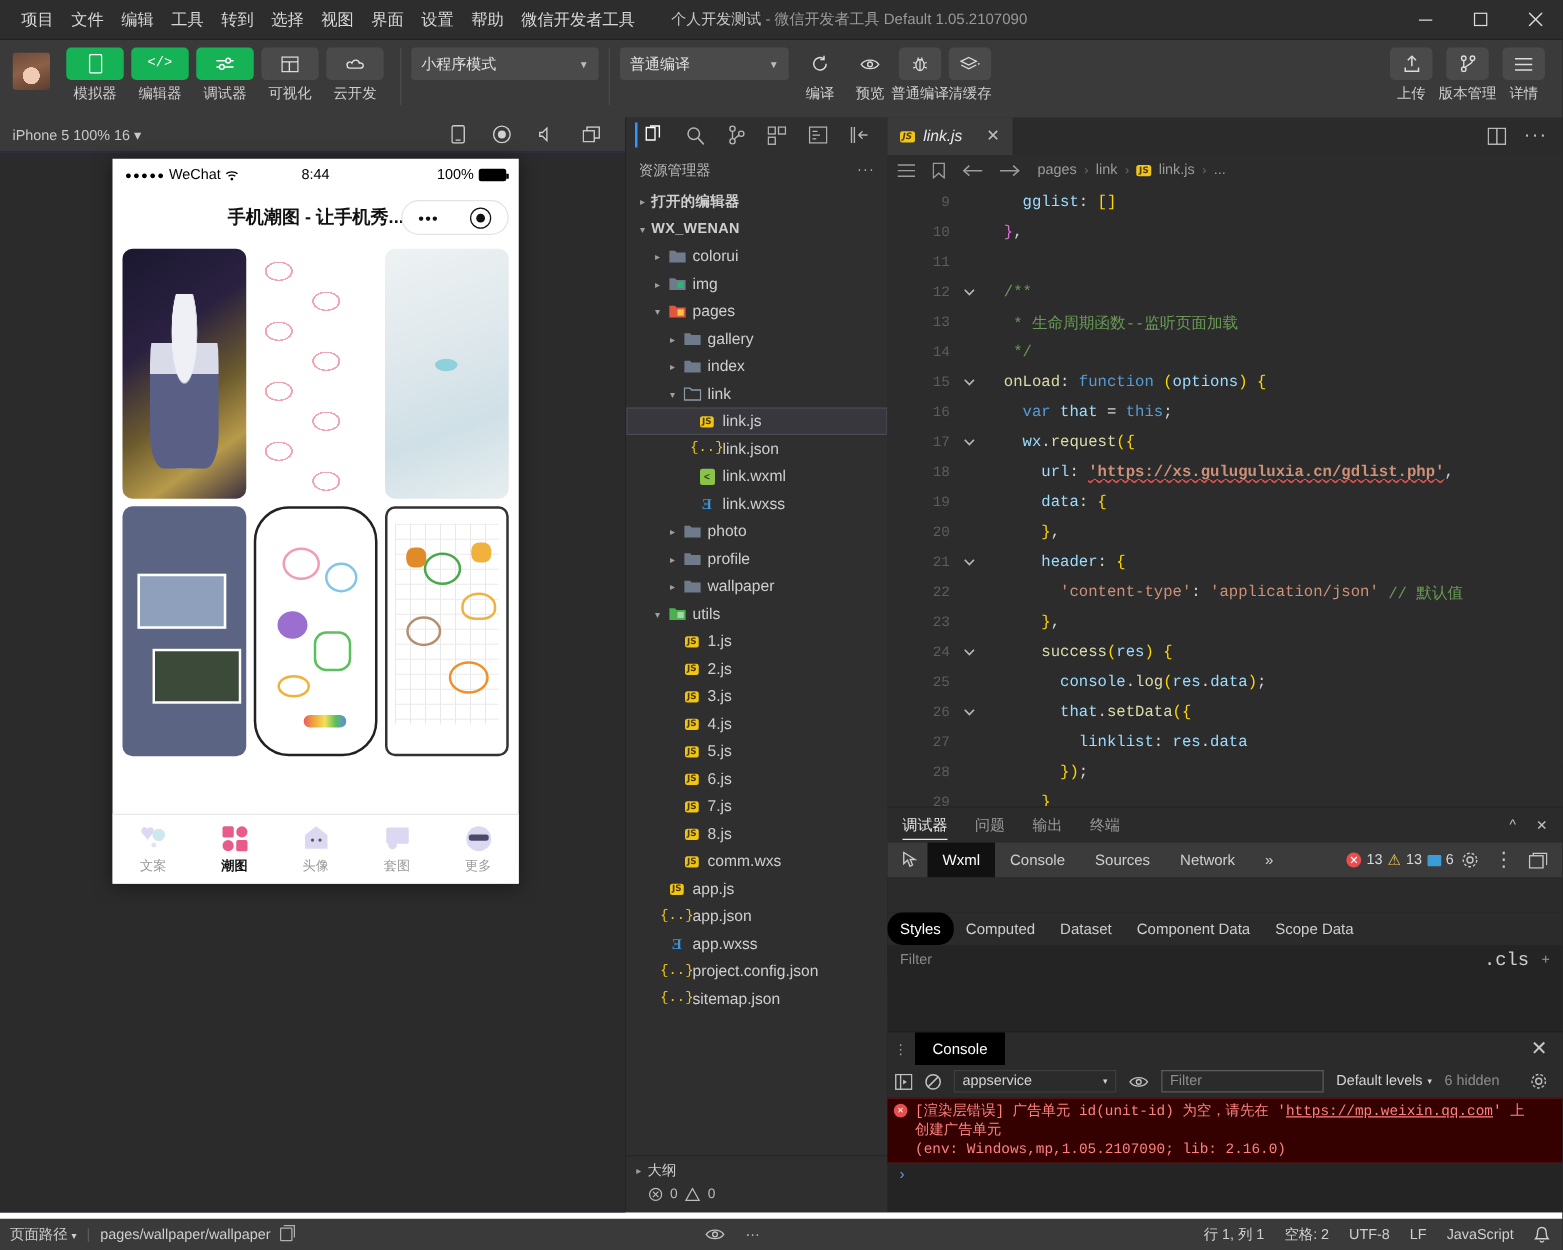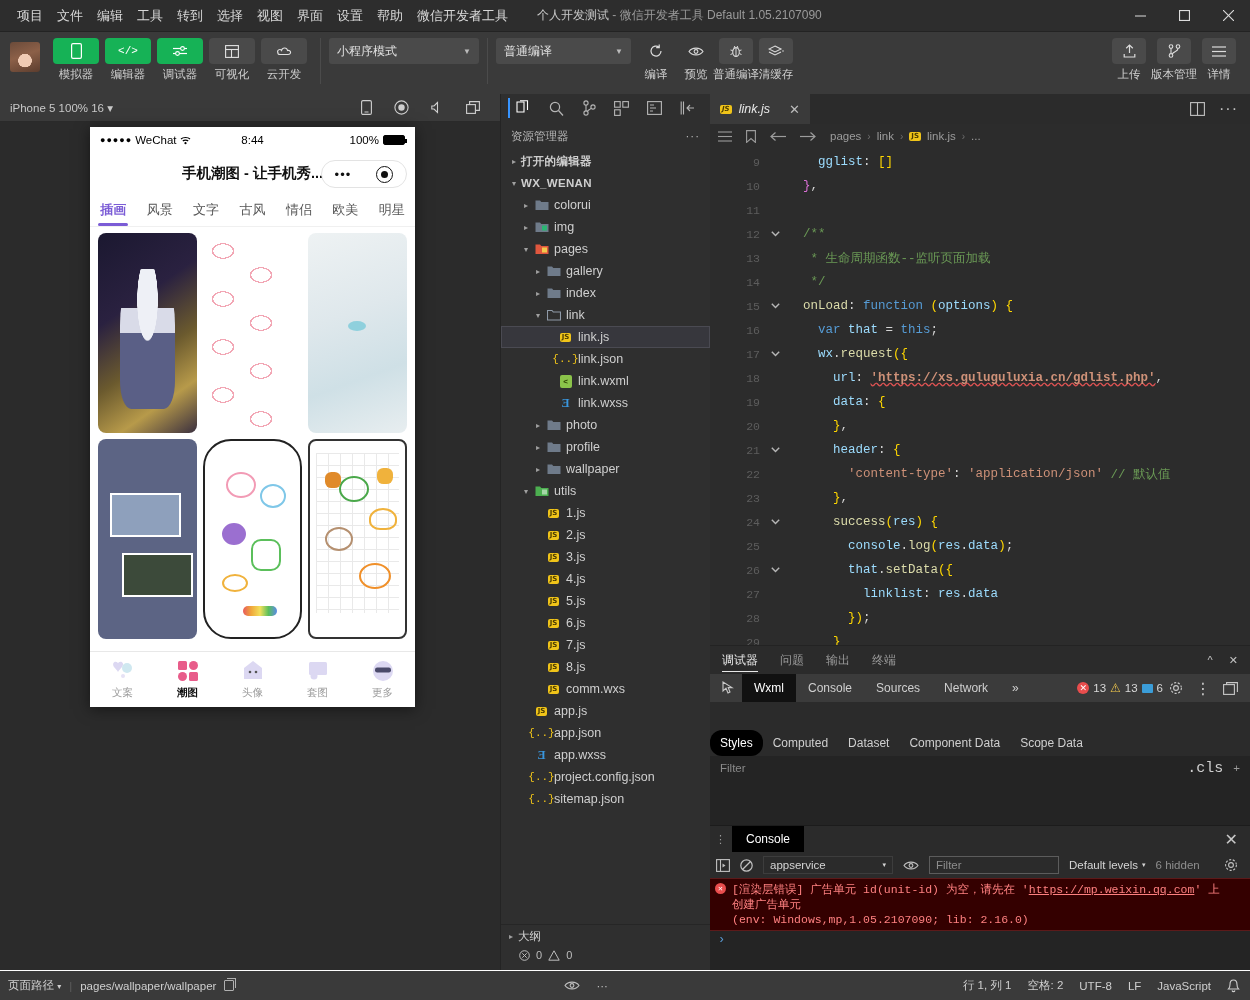--- a/index.html
+++ b/index.html
@@ -285,21 +285,21 @@
     padding:3px 6px 3px 22px; position:relative; font-family:"Liberation Mono","DejaVu Sans Mono",monospace;
     font-size:11.5px; color:#ff8080; line-height:15px;
   }
   .errbox .eic { position:absolute; left:5px; top:4px; width:11px; height:11px; border-radius:50%; background:#e94d4d;
                  color:#fff; font-size:8px; display:flex; align-items:center; justify-content:center; font-weight:bold; }
   .prompt { padding:2px 8px; color:#5a9bd5; font-family:"Liberation Mono",monospace; font-size:12px; }
 
   
   .statusline {
     height: 30px; background:#3a3a3a; display:flex; align-items:center; flex:none;
-    font-size:11.5px; color:#cfcfcf; border-top:1px solid #ffffff;
+    font-size:11.5px; color:#cfcfcf; border-top:5px solid #ffffff;
   }
   .statusline .lft { display:flex; align-items:center; gap:8px; padding-left:8px; }
   .statusline .pipe { color:#5e5e5e; }
   .statusline .rgt { margin-left:auto; display:flex; align-items:center; gap:16px; padding-right:10px; }
   .statusline .mid { display:flex; align-items:center; gap:16px; margin-left:330px; color:#c0c0c0; }
   .copyic { width:10px; height:11px; border:1px solid #b0b0b0; border-radius:1px; display:inline-block; position:relative; }
   .copyic:after { content:""; position:absolute; left:2px; top:-3px; width:8px; height:9px; border:1px solid #b0b0b0; border-bottom:none; border-left:none; }
   svg { display:block; }
 </style>
 </head>
@@ -550,29 +550,20 @@
           <div class="navbar">
             <div class="nt">手机潮图 - 让手机秀...</div>
             <div class="capsule">
               <span class="more">•••</span>
               <span class="tgt">
                   <i></i>
                 </span>
             </div>
           </div>
 
-          <div class="cats">
-            <div class="cat on">插画</div>
-            <div class="cat">风景</div>
-            <div class="cat">文字</div>
-            <div class="cat">古风</div>
-            <div class="cat">情侣</div>
-            <div class="cat">欧美</div>
-            <div class="cat">明星</div>
-          </div>
 
           <div class="grid">
             <div class="cardimg c1"></div>
             <div class="cardimg c2">
                 <i></i>
               </div>
             <div class="cardimg c3">
                 <i></i>
               </div>
             <div class="cardimg c4">

